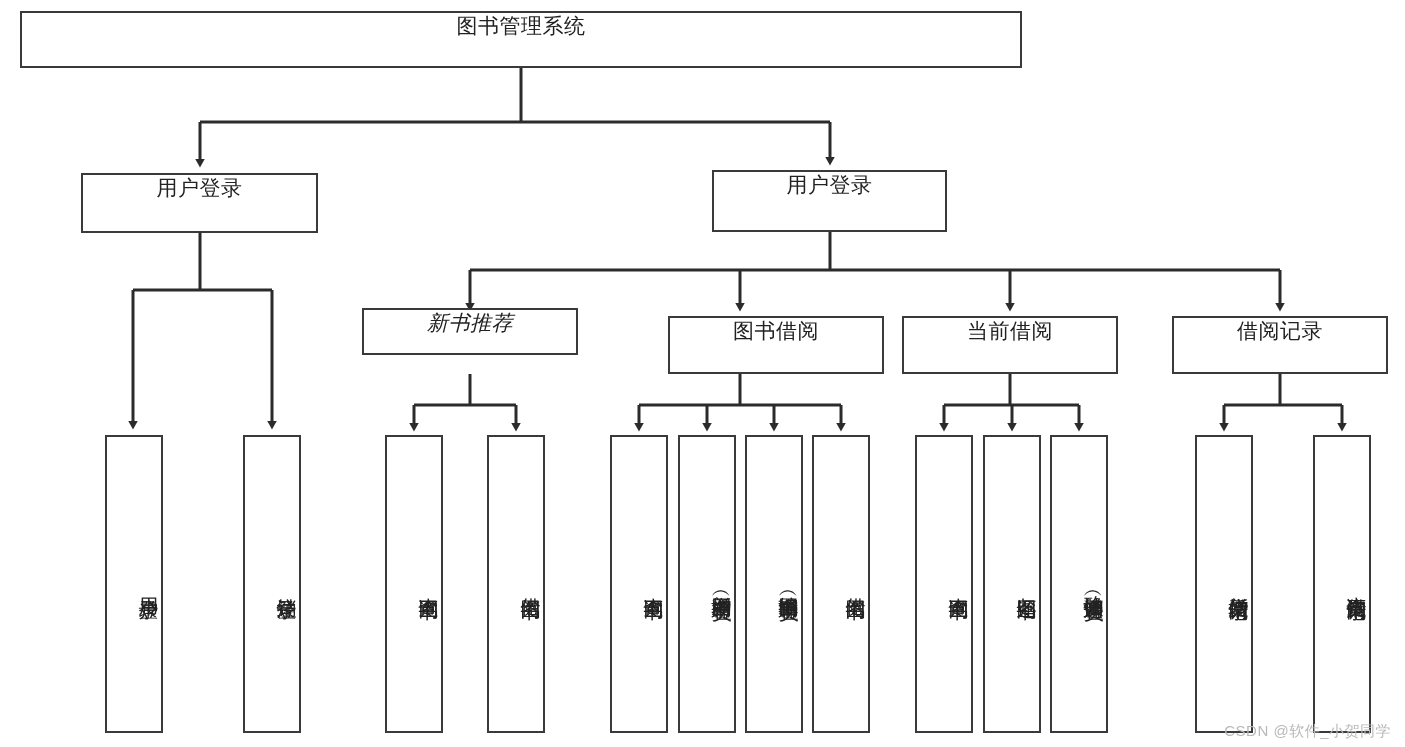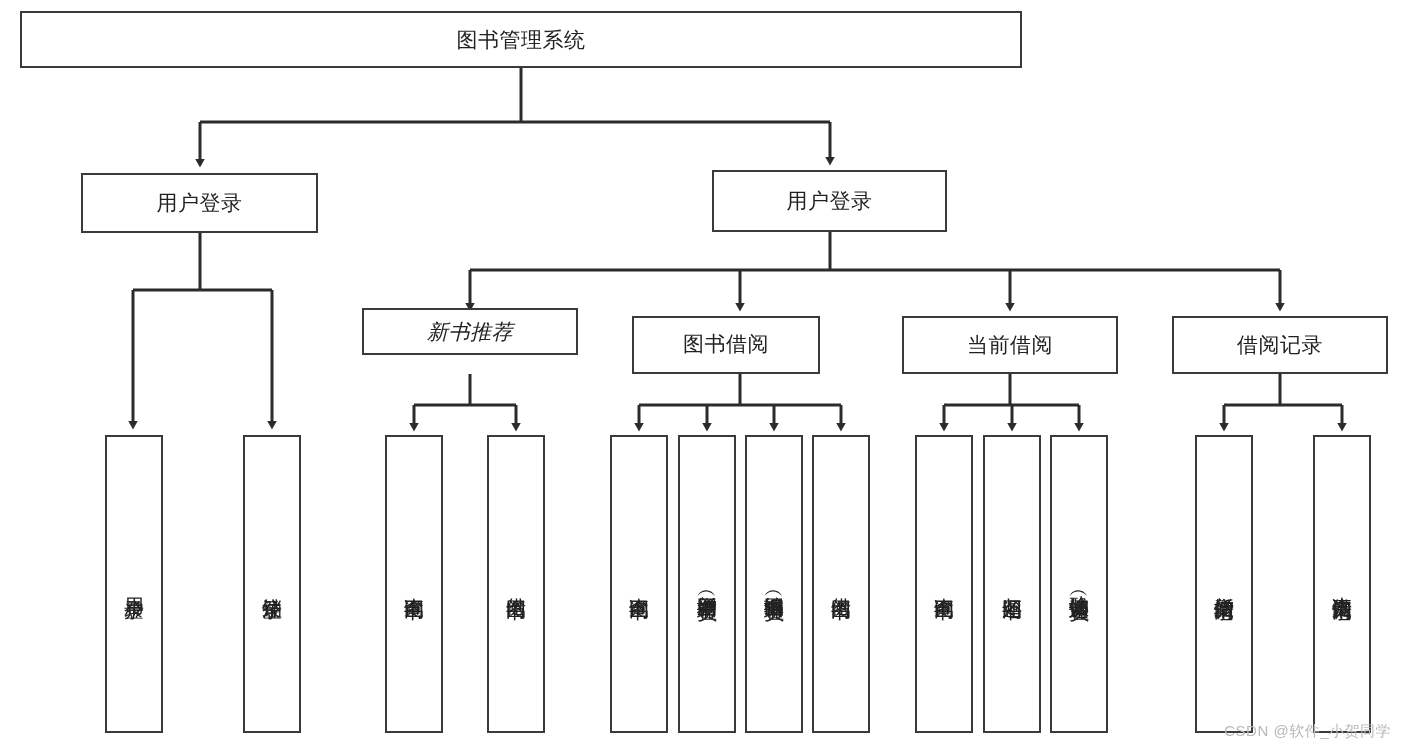--- a/index.html
+++ b/index.html
@@ -21,21 +21,20 @@
     top: 0;
     width: 1405px;
     height: 747px;
   }
   .node {
     position: absolute;
     box-sizing: border-box;
     border: 2px solid #3a3a3a;
     background: #ffffff;
     display: flex;
-    align-items: center;
     justify-content: center;
     color: #222222;
     z-index: 2;
   }
   .node.horiz {
     font-size: 21px;
     letter-spacing: 0.5px;
     line-height: 1.2;
     text-align: center;
   }
@@ -131,21 +130,21 @@
   <div class="node horiz" style="left:81px; top:173px; width:237px; height:60px;">
     <span>用户登录</span>
   </div>
   <div class="node horiz" style="left:712px; top:170px; width:235px; height:62px;">
     <span>用户登录</span>
   </div>
 
   <div class="node horiz" style="left:362px; top:308px; width:216px; height:47px;font-style:italic;">
     <span>新书推荐</span>
   </div>
-  <div class="node horiz" style="left:632px; top:316px; width:188px; height:58px;font-family:Liberation Serif, serif;">
+  <div class="node horiz" style="left:668px; top:316px; width:216px; height:58px;">
     <span>图书借阅</span>
   </div>
   <div class="node horiz" style="left:902px; top:316px; width:216px; height:58px;">
     <span>当前借阅</span>
   </div>
   <div class="node horiz" style="left:1172px; top:316px; width:216px; height:58px;">
     <span>借阅记录</span>
   </div>
 
   <div class="node vert" style="left:105px; top:435px; width:58px; height:298px;">

